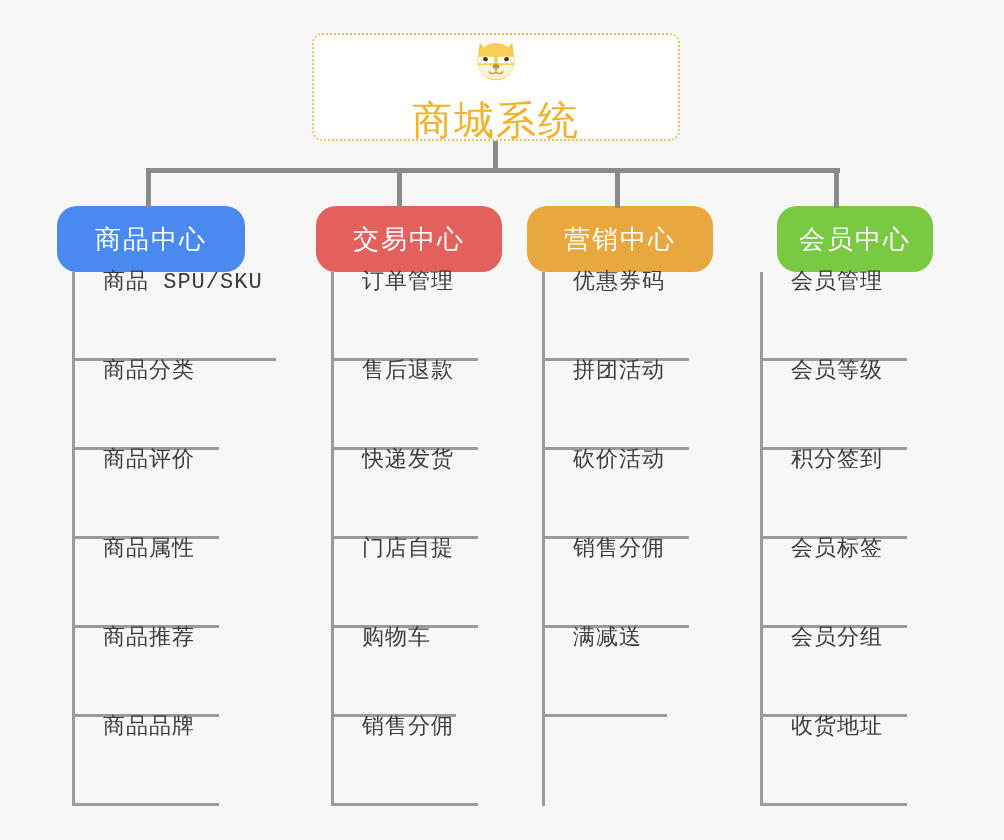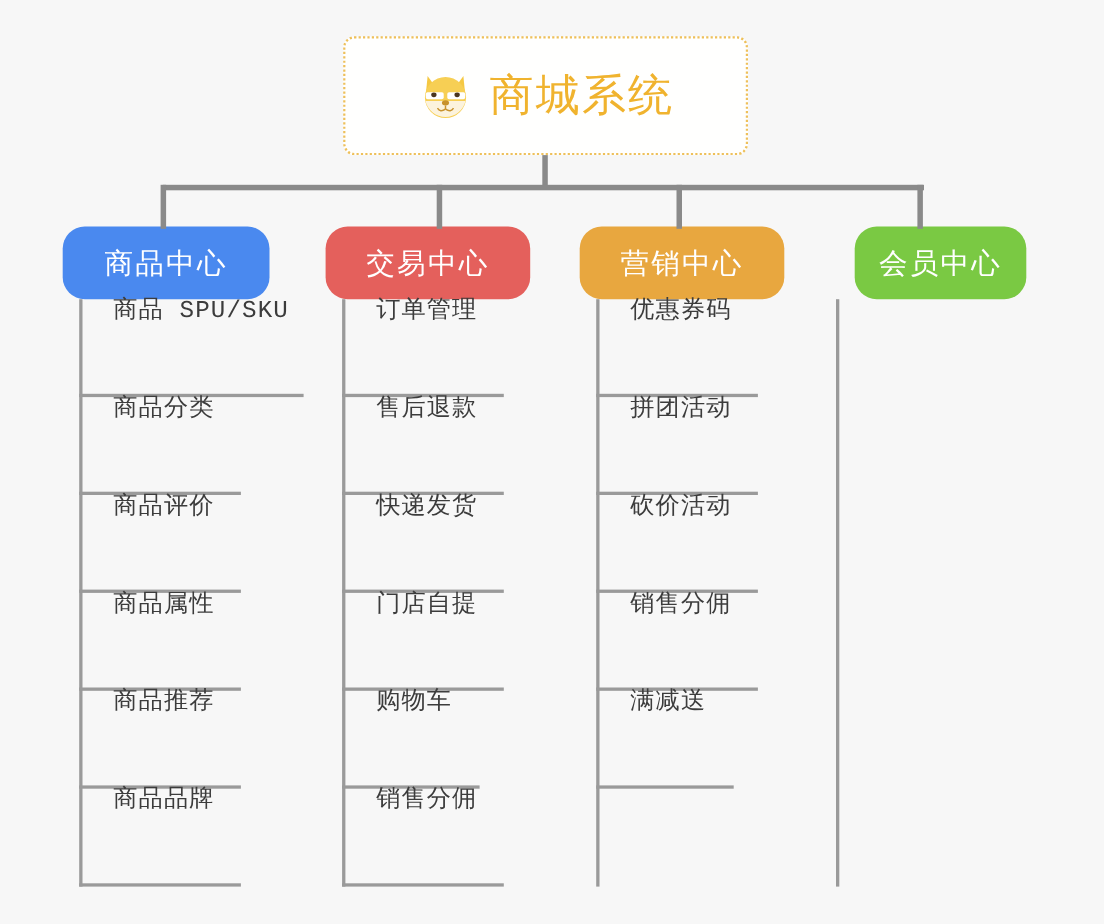--- a/index.html
+++ b/index.html
@@ -32,20 +32,21 @@
     border-radius: 10px;
     box-sizing: border-box;
     display: flex;
     align-items: center;
     justify-content: center;
   }
   .root-inner {
     display: flex;
     align-items: center;
     gap: 14px;
+    flex-direction: column;
   }
   .root-icon {
     width: 52px;
     height: 52px;
     flex: 0 0 auto;
     display: block;
   }
   .root-title {
     font-size: 40px;
     color: #f0b32e;
@@ -191,21 +192,21 @@
             <span class="leaf-label">商品属性</span>
           </li>
           <li class="leaf w-4">
             <span class="leaf-label">商品推荐</span>
           </li>
           <li class="leaf w-4">
             <span class="leaf-label">商品品牌</span>
           </li>
         </ul>
       </div>
-      <div class="branch" style="left: 296px; width: 186px;">
+      <div class="branch" style="left: 316px; width: 186px;">
         <div class="branch-header" style="background: rgb(228, 96, 92);">
           <span class="branch-header-label">交易中心</span>
         </div>
         <div class="branch-spine" style="height: 534px;"></div>
         <ul class="leaf-list">
           <li class="leaf w-4">
             <span class="leaf-label">订单管理</span>
           </li>
           <li class="leaf w-4">
             <span class="leaf-label">售后退款</span>
@@ -245,20 +246,40 @@
           <li class="leaf w-3">
             <span class="leaf-label">满减送</span>
           </li>
         </ul>
       </div>
       <div class="branch" style="left: 745px; width: 188px;">
         <div class="branch-header" style="background: rgb(122, 201, 67); margin-left: 32px;">
           <span class="branch-header-label">会员中心</span>
         </div>
         <div class="branch-spine" style="height: 534px;"></div>
+        <ul class="leaf-list">
+          <li class="leaf w-4">
+            <span class="leaf-label">会员管理</span>
+          </li>
+          <li class="leaf w-4">
+            <span class="leaf-label">会员等级</span>
+          </li>
+          <li class="leaf w-4">
+            <span class="leaf-label">积分签到</span>
+          </li>
+          <li class="leaf w-4">
+            <span class="leaf-label">会员标签</span>
+          </li>
+          <li class="leaf w-4">
+            <span class="leaf-label">会员分组</span>
+          </li>
+          <li class="leaf w-4">
+            <span class="leaf-label">收货地址</span>
+          </li>
+        </ul>
       </div>
     </div>
 
 <div class="conn conn-drop" style="left: 146px;"></div>
     <div class="conn conn-drop" style="left: 397px;"></div>
     <div class="conn conn-drop" style="left: 615px;"></div>
     <div class="conn conn-drop" style="left: 834px;"></div>
   </div>
 
 </body></html>

